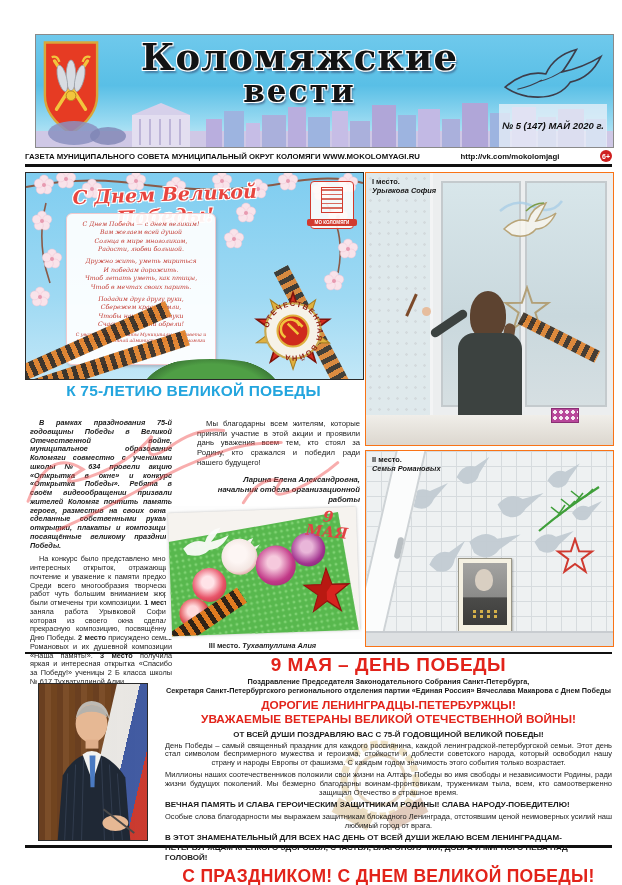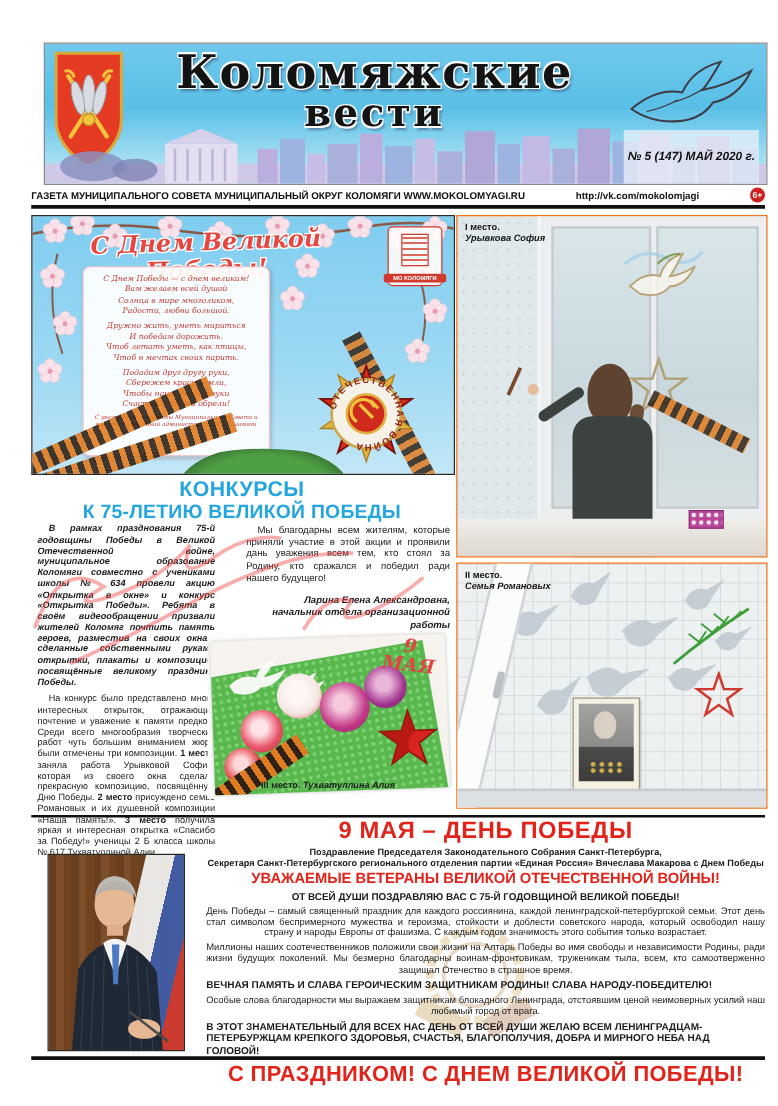--- a/index.html
+++ b/index.html
@@ -53,21 +53,21 @@
   .col1 .lead{font-weight:700;font-style:italic;text-indent:9px;margin:0 0 5px 0;}
   .col1 .bodyp{text-indent:9px;margin:0;}
   .col1 .b{font-weight:700;}
   .col2{left:197px;top:419px;width:163px;font-size:7.7px;line-height:1.25;}
   .col2 .thanks{text-align:justify;text-indent:9px;margin:0;}
   .col2 .sig{margin-top:8px;text-align:right;font-weight:700;font-style:italic;line-height:1.3;}
 
   .photo{border:1px solid #f97316;overflow:hidden;}
   .ph-cap{position:absolute;left:6px;top:4px;font-size:7.4px;line-height:1.25;color:#151515;font-weight:700;z-index:9;}
   .ph-cap .nm{font-style:italic;}
-  .cap3{left:163px;top:623px;width:199px;text-align:center;font-size:7.3px;font-weight:700;}
+  .cap3{left:163px;top:641px;width:199px;text-align:center;font-size:7.3px;font-weight:700;}
   .cap3 .nm{font-style:italic;}
 
   
   .p1{left:365px;top:172px;width:247px;height:272px;background:#dfe9ec;}
   .p1 .curtain{position:absolute;left:0;top:0;width:64px;height:272px;
        background:linear-gradient(90deg,#f3f5f6 0%,#e7ebee 70%,#d9dfe2 100%);
        background-image:radial-gradient(circle,#d3dadd 1px,transparent 1.6px);background-size:9px 11px;}
   .p1 .winframe{position:absolute;left:64px;top:0;right:0;bottom:30px;background:#eceeef;border-left:3px solid #f3f4f5;}
   .p1 .pane{position:absolute;top:8px;bottom:8px;background:linear-gradient(180deg,#d8e6ea 0%,#c9d8dd 60%,#d6dfe2 100%);border:2px solid #c4cacd;}
   .p1 .sill{position:absolute;left:0;right:0;bottom:0;height:30px;background:linear-gradient(#f0eee9,#dcd7cf);}
@@ -259,21 +259,20 @@
       <text font-size="7" font-weight="bold" fill="#8e1d12" letter-spacing="1.2" font-family="Liberation Sans,sans-serif">
         <textPath href="#ordc" startOffset="2%">ОТЕЧЕСТВЕННАЯ ВОЙНА</textPath>
       </text>
       <circle cx="60" cy="60" r="14.5" fill="#cf2a1d" stroke="#e0b13f" stroke-width="2"></circle>
       <path d="M53 66 a9 9 0 1 1 13 -11" fill="none" stroke="#f2c53d" stroke-width="2.4"></path>
       <path d="M55 53 l10 10 M63 50 l6 6" stroke="#f2c53d" stroke-width="2.4"></path>
     </svg>
   </div>
 
   <div class="abs c-headline">
-    <div class="h1">КОНКУРСЫ</div>
     <div class="h2">К 75-ЛЕТИЮ ВЕЛИКОЙ ПОБЕДЫ</div>
   </div>
 
   <div class="abs col1">
     <p class="lead">В рамках празднования 75-й годовщины Победы в Великой Отечественной войне, муниципальное образование Коломяги совместно с учениками школы № 634 провели акцию «Открытка в окне» и конкурс «Открытка Победы». Ребята в своём видеообращении призвали жителей Коломяг почтить память героев, разместив на своих окнах, сделанные собственными руками открытки, плакаты и композиции, посвящённые великому празднику Победы.</p>
     <p class="bodyp"><span>На конкурс было представлено много интересных открыток, отражающих почтение и уважение к памяти предков. Среди всего многообразия творческих работ чуть большим вниманием жюри были отмечены три композиции. </span><span class="b">1 место</span><span> заняла работа Урывковой Софии, которая из своего окна сделала прекрасную композицию, посвящённую Дню Победы. </span><span class="b">2 место</span><span> присуждено семье Романовых и их душевной композиции «Наша память!». </span><span class="b">3 место</span><span> получила яркая и интересная открытка «Спасибо за Победу!» ученицы 2 Б класса школы № 617 Тухватуллиной Алии.</span></p>
   </div>
 
   <div class="abs col2">
     <p class="thanks">Мы благодарны всем жителям, которые приняли участие в этой акции и проявили дань уважения всем тем, кто стоял за Родину, кто сражался и победил ради нашего будущего!</p>
@@ -409,20 +408,21 @@
     <circle cx="95" cy="52" r="36" fill="none" stroke="#c9a24a" stroke-width="7" stroke-dasharray="7 3"></circle>
     <circle cx="95" cy="52" r="25" fill="none" stroke="#b4884a" stroke-width="3"></circle>
     <rect x="48" y="78" width="40" height="16" fill="#b98a3a" transform="rotate(28 68 86)"></rect>
     <rect x="102" y="78" width="40" height="16" fill="#a05a2a" transform="rotate(-28 122 86)"></rect>
   </svg>
 
   <div class="abs v-block">
     <div class="v-h">9 МАЯ – ДЕНЬ ПОБЕДЫ</div>
     <div class="v-sub">Поздравление Председателя Законодательного Собрания Санкт-Петербурга,</div>
     <div class="v-sub" style="margin-top:0;">Секретаря Санкт-Петербургского регионального отделения партии «Единая Россия» Вячеслава Макарова с Днем Победы</div>
+    <div class="v-sal">ДОРОГИЕ ЛЕНИНГРАДЦЫ-ПЕТЕРБУРЖЦЫ!</div>
     <div class="v-sal" style="margin-top:0;">УВАЖАЕМЫЕ ВЕТЕРАНЫ ВЕЛИКОЙ ОТЕЧЕСТВЕННОЙ ВОЙНЫ!</div>
     <div class="v-greet">ОТ ВСЕЙ ДУШИ ПОЗДРАВЛЯЮ ВАС С 75-Й ГОДОВЩИНОЙ ВЕЛИКОЙ ПОБЕДЫ!</div>
     <div class="v-p">День Победы – самый священный праздник для каждого россиянина, каждой ленинградской-петербургской семьи. Этот день стал символом беспримерного мужества и героизма, стойкости и доблести советского народа, который освободил нашу страну и народы Европы от фашизма. С каждым годом значимость этого события только возрастает.</div>
     <div class="v-p">Миллионы наших соотечественников положили свои жизни на Алтарь Победы во имя свободы и независимости Родины, ради жизни будущих поколений. Мы безмерно благодарны воинам-фронтовикам, труженикам тыла, всем, кто самоотверженно защищал Отечество в страшное время.</div>
     <div class="v-bold">ВЕЧНАЯ ПАМЯТЬ И СЛАВА ГЕРОИЧЕСКИМ ЗАЩИТНИКАМ РОДИНЫ! СЛАВА НАРОДУ-ПОБЕДИТЕЛЮ!</div>
     <div class="v-p">Особые слова благодарности мы выражаем защитникам блокадного Ленинграда, отстоявшим ценой неимоверных усилий наш любимый город от врага.</div>
     <div class="v-bold">В ЭТОТ ЗНАМЕНАТЕЛЬНЫЙ ДЛЯ ВСЕХ НАС ДЕНЬ ОТ ВСЕЙ ДУШИ ЖЕЛАЮ ВСЕМ ЛЕНИНГРАДЦАМ-ПЕТЕРБУРЖЦАМ КРЕПКОГО ЗДОРОВЬЯ, СЧАСТЬЯ, БЛАГОПОЛУЧИЯ, ДОБРА И МИРНОГО НЕБА НАД ГОЛОВОЙ!</div>
     <div class="v-close">С ПРАЗДНИКОМ! С ДНЕМ ВЕЛИКОЙ ПОБЕДЫ!</div>
   </div>
 

